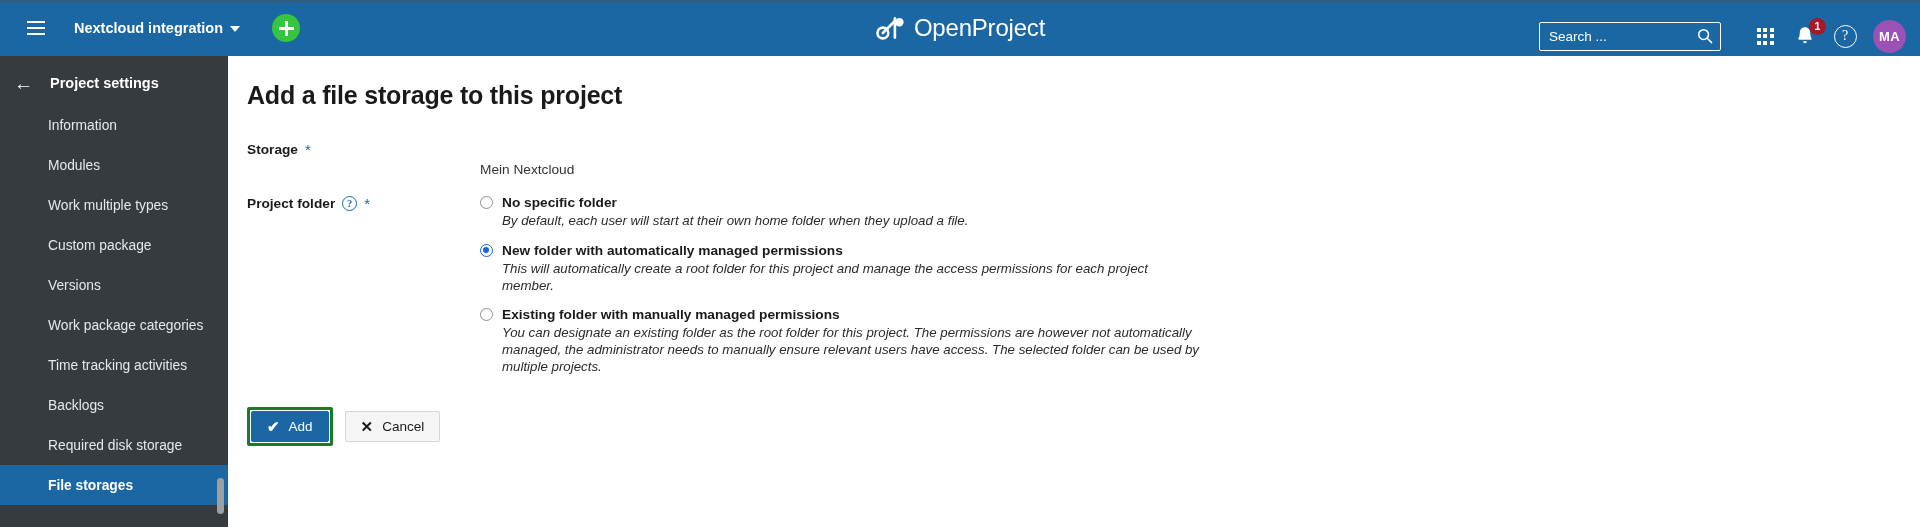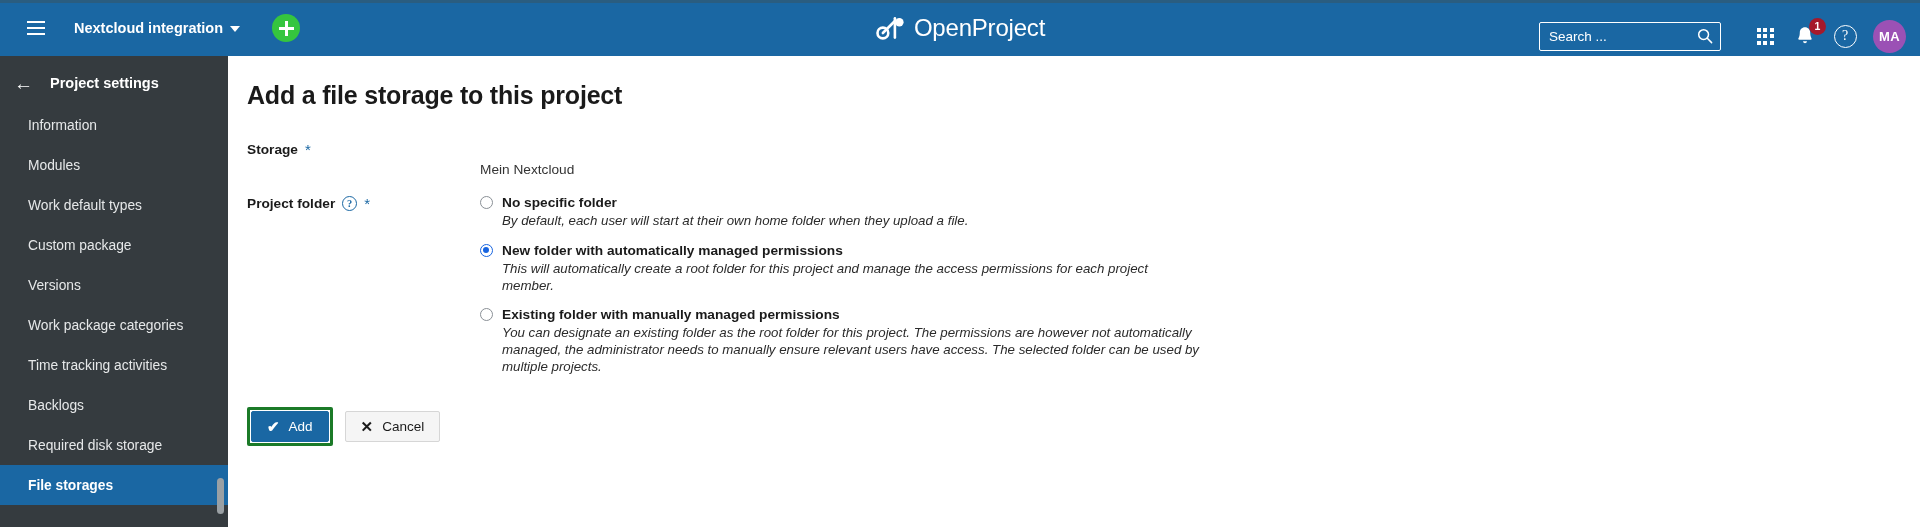--- a/index.html
+++ b/index.html
@@ -246,21 +246,21 @@
   .sidebar-title {
     color: #ffffff;
     font-size: 14.5px;
     font-weight: bold;
   }
 
   .sidebar-item {
     height: 40px;
     display: flex;
     align-items: center;
-    padding-left: 28px;
+    padding-left: 48px;
     color: #e6e8e9;
     font-size: 13.8px;
     cursor: pointer;
     white-space: nowrap;
   }
   .sidebar-item.active {
     background: #1a67a3;
     color: #ffffff;
     font-weight: bold;
   }
@@ -518,21 +518,21 @@
   </div>
 
   <div id="sidebar-items">
       <div class="sidebar-item">
         <span>Information</span>
       </div>
       <div class="sidebar-item">
         <span>Modules</span>
       </div>
       <div class="sidebar-item">
-        <span>Work default types</span>
+        <span>Work multiple types</span>
       </div>
       <div class="sidebar-item">
         <span>Custom package</span>
       </div>
       <div class="sidebar-item">
         <span>Versions</span>
       </div>
       <div class="sidebar-item">
         <span>Work package categories</span>
       </div>

